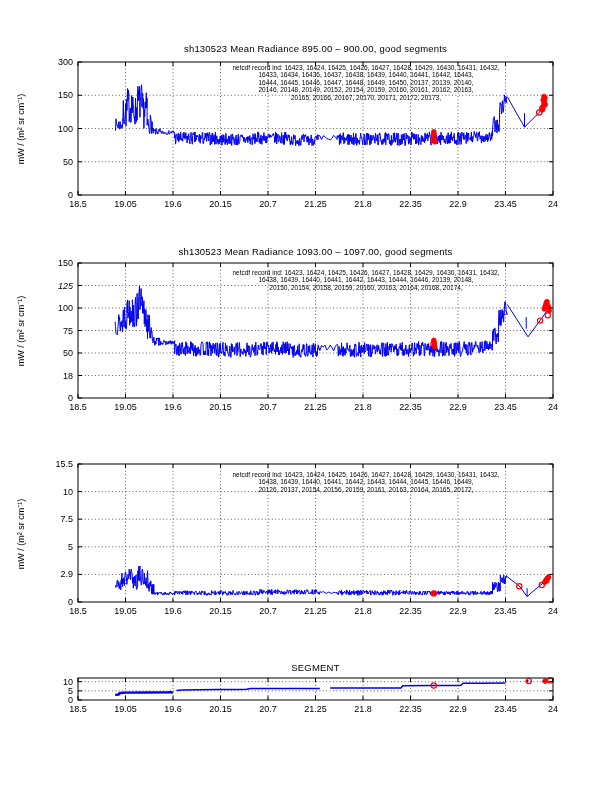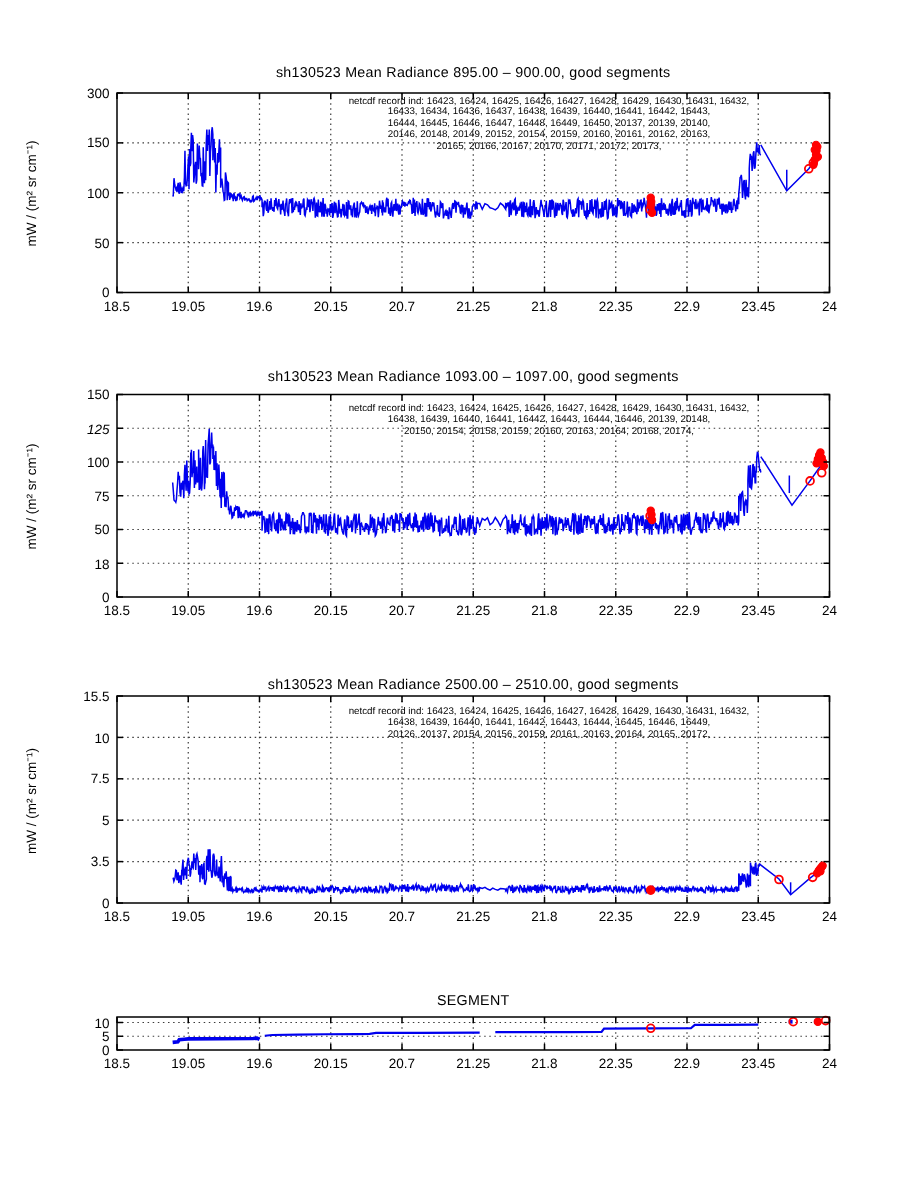--- a/index.html
+++ b/index.html
@@ -268,21 +268,20 @@
         <line x1="78" y1="690.8333333333334" x2="82" y2="690.8333333333334" stroke="#000000" stroke-width="1"></line>
         <line x1="553" y1="690.8333333333334" x2="549" y2="690.8333333333334" stroke="#000000" stroke-width="1"></line>
         <line x1="78" y1="681.6666666666666" x2="82" y2="681.6666666666666" stroke="#000000" stroke-width="1"></line>
         <line x1="553" y1="681.6666666666666" x2="549" y2="681.6666666666666" stroke="#000000" stroke-width="1"></line>
       </g>
     </svg>
 
   <div class="overlay" id="text-overlay">
     <div class="plot-title" style="top:43px">sh130523 Mean Radiance 895.00 – 900.00, good segments</div>
     <div class="plot-title" style="top:246px">sh130523 Mean Radiance 1093.00 – 1097.00, good segments</div>
-    <div class="plot-title" style="top:451px">sh130523 Mean Radiance 2500.00 – 2510.00, good segments</div>
     <div class="plot-title" style="top:662px">SEGMENT</div>
 
     <div class="ylab" style="top:129px"><span>mW / (m² sr cm⁻¹)</span></div>
     <div class="ylab" style="top:331px"><span>mW / (m² sr cm⁻¹)</span></div>
     <div class="ylab" style="top:534px"><span>mW / (m² sr cm⁻¹)</span></div>
 
     <div class="ann" id="ann-0" style="top:64px">
         <div>netcdf record ind:  16423, 16424, 16425, 16426, 16427, 16428, 16429, 16430, 16431, 16432,</div>
         <div>16433, 16434, 16436, 16437, 16438, 16439, 16440, 16441, 16442, 16443,</div>
         <div>16444, 16445, 16446, 16447, 16448, 16449, 16450, 20137, 20139, 20140,</div>
@@ -338,21 +337,21 @@
       <span class="tick-label x-tick" style="left: 173px; top: 606px;">19.6</span>
       <span class="tick-label x-tick" style="left: 220.5px; top: 606px;">20.15</span>
       <span class="tick-label x-tick" style="left: 268px; top: 606px;">20.7</span>
       <span class="tick-label x-tick" style="left: 315.5px; top: 606px;">21.25</span>
       <span class="tick-label x-tick" style="left: 363px; top: 606px;">21.8</span>
       <span class="tick-label x-tick" style="left: 410.5px; top: 606px;">22.35</span>
       <span class="tick-label x-tick" style="left: 458px; top: 606px;">22.9</span>
       <span class="tick-label x-tick" style="left: 505.5px; top: 606px;">23.45</span>
       <span class="tick-label x-tick" style="left: 553px; top: 606px;">24</span>
       <span class="tick-label y-tick" style="left: 73px; top: 602px;">0</span>
-      <span class="tick-label y-tick" style="left: 73px; top: 574.4px;">3.5</span>
+      <span class="tick-label y-tick" style="left: 73px; top: 574.4px;">2.9</span>
       <span class="tick-label y-tick" style="left: 73px; top: 546.8px;">5</span>
       <span class="tick-label y-tick" style="left: 73px; top: 519.2px;">7.5</span>
       <span class="tick-label y-tick" style="left: 73px; top: 491.6px;">10</span>
       <span class="tick-label y-tick" style="left: 73px; top: 464px;">15.5</span>
       <span class="tick-label x-tick" style="left: 78px; top: 704px;">18.5</span>
       <span class="tick-label x-tick" style="left: 125.5px; top: 704px;">19.05</span>
       <span class="tick-label x-tick" style="left: 173px; top: 704px;">19.6</span>
       <span class="tick-label x-tick" style="left: 220.5px; top: 704px;">20.15</span>
       <span class="tick-label x-tick" style="left: 268px; top: 704px;">20.7</span>
       <span class="tick-label x-tick" style="left: 315.5px; top: 704px;">21.25</span>

